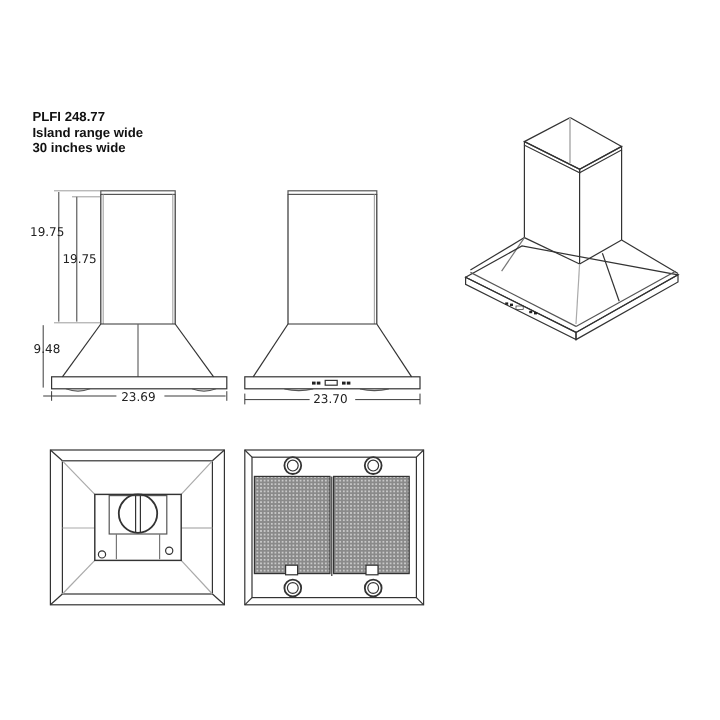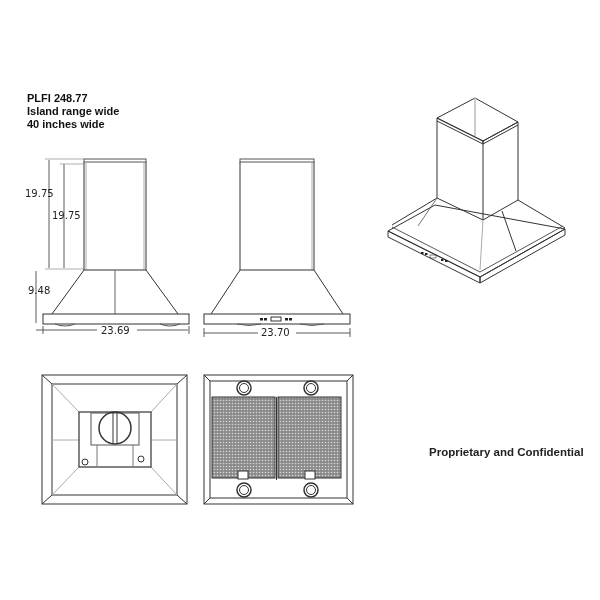--- a/index.html
+++ b/index.html
@@ -11,21 +11,21 @@
   .legal{position:absolute;left:429px;top:446px;width:170px;color:#222;}
   .legal-h{font-weight:bold;font-size:11.5px;line-height:13px;}
   .legal-b{font-size:7.8px;line-height:9.6px;margin-top:1px;}
 </style>
 </head>
 <body>
 
 <div class="title">
   <div>PLFI 248.77</div>
   <div>Island range wide</div>
-  <div>40 inches wide</div>
+  <div>30 inches wide</div>
 </div>
 
 <svg width="600" height="600" viewBox="0 0 600 600">
   <defs>
     <pattern id="mesh" width="3" height="3" patternUnits="userSpaceOnUse">
       <rect width="3" height="3" fill="#8a8a8a"></rect>
       <circle cx="1.5" cy="1.5" r="0.8" fill="#d8d8d8"></circle>
     </pattern>
   </defs>
 
@@ -154,14 +154,13 @@
     <circle cx="311" cy="388" r="7" stroke-width="1.5"></circle>
     <circle cx="311" cy="388" r="4.5"></circle>
     <circle cx="244" cy="490" r="7" stroke-width="1.5"></circle>
     <circle cx="244" cy="490" r="4.5"></circle>
     <circle cx="311" cy="490" r="7" stroke-width="1.5"></circle>
     <circle cx="311" cy="490" r="4.5"></circle>
   </g>
 </svg>
 
 <div class="legal">
-  <div class="legal-h">Proprietary and Confidential</div>
 </div>
 
 </body></html>

